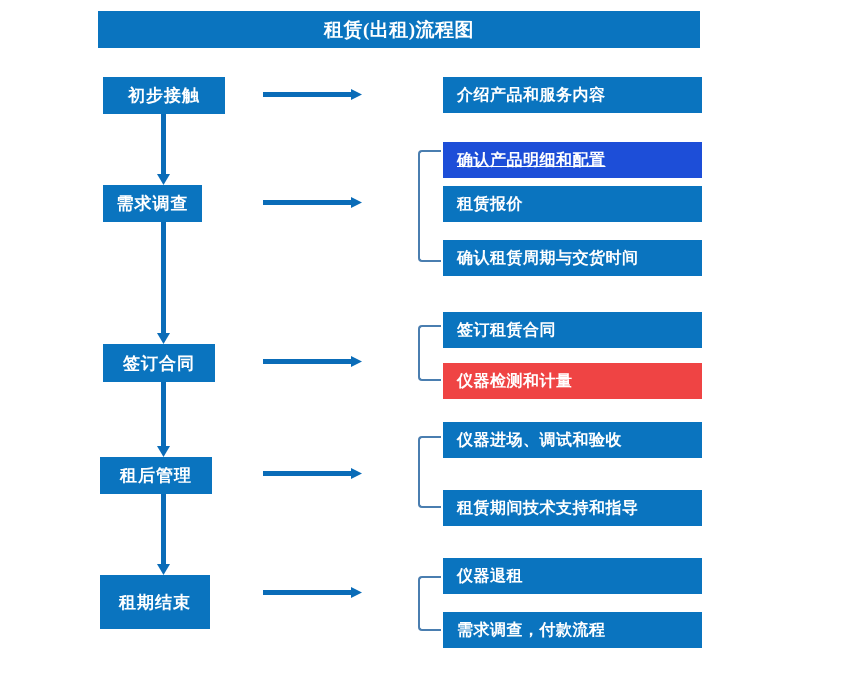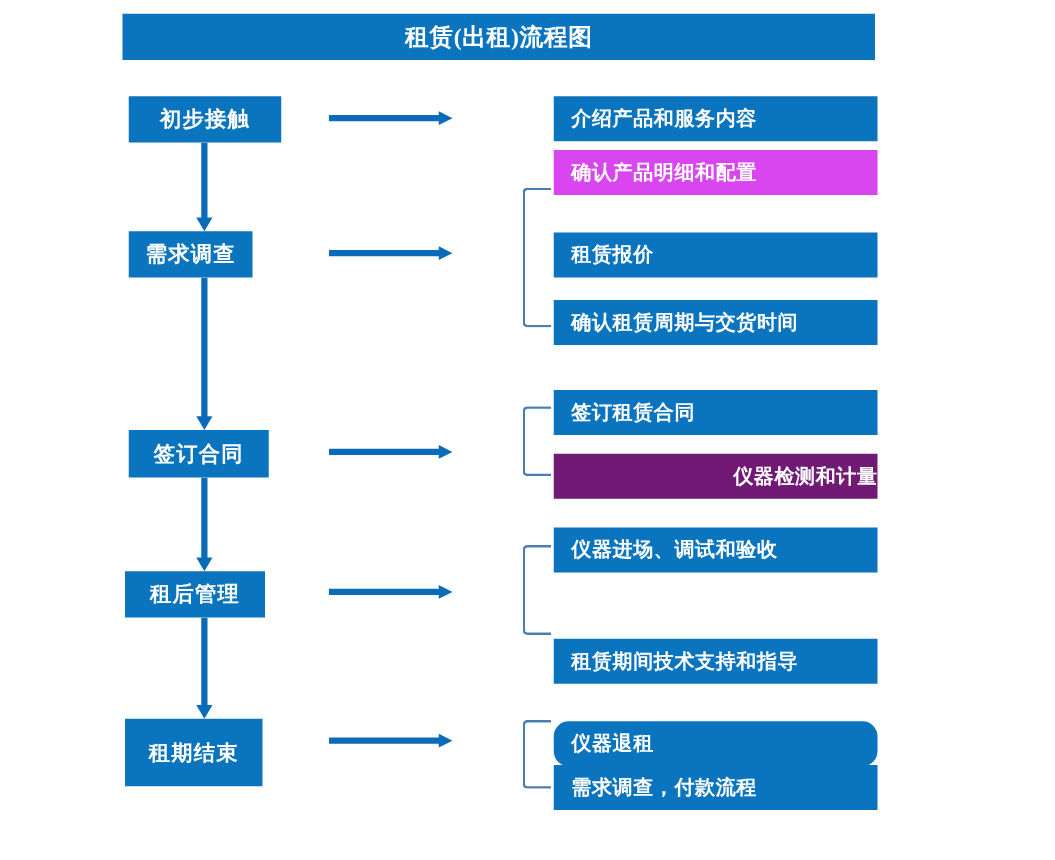--- a/index.html
+++ b/index.html
@@ -139,42 +139,42 @@
         <rect x="8" y="0" width="5" height="72" fill="#0a6cb8"></rect>
         <polygon points="4,70 17,70 10.5,81" fill="#0a6cb8"></polygon>
       </svg>
       <div class="bracket" style="top: 150px; height: 112px; border-left-color: rgb(74, 126, 176); border-top-color: rgb(74, 126, 176); border-bottom-color: rgb(74, 126, 176);"></div>
       <div class="bracket" style="top: 325px; height: 56px; border-left-color: rgb(74, 126, 176); border-top-color: rgb(74, 126, 176); border-bottom-color: rgb(74, 126, 176);"></div>
       <div class="bracket" style="top: 436px; height: 72px; border-left-color: rgb(74, 126, 176); border-top-color: rgb(74, 126, 176); border-bottom-color: rgb(74, 126, 176);"></div>
       <div class="bracket" style="top: 576px; height: 55px; border-left-color: rgb(74, 126, 176); border-top-color: rgb(74, 126, 176); border-bottom-color: rgb(74, 126, 176);"></div>
       <div class="detail-box" style="top: 77px; background: rgb(10, 116, 191); color: rgb(255, 255, 255);">
         <span>介绍产品和服务内容</span>
       </div>
-      <div class="detail-box" style="top: 120px; background: #d946ef; color: rgb(255, 255, 255);">
+      <div class="detail-box" style="top: 142px; background: #1d4ed8; color: rgb(255, 255, 255); text-decoration: underline;">
         <span>确认产品明细和配置</span>
       </div>
       <div class="detail-box" style="top: 186px; background: rgb(10, 116, 191); color: rgb(255, 255, 255);">
         <span>租赁报价</span>
       </div>
       <div class="detail-box" style="top: 240px; background: rgb(10, 116, 191); color: rgb(255, 255, 255);">
         <span>确认租赁周期与交货时间</span>
       </div>
       <div class="detail-box" style="top: 312px; background: rgb(10, 116, 191); color: rgb(255, 255, 255);">
         <span>签订租赁合同</span>
       </div>
-      <div class="detail-box" style="top: 363px; background: #701a75; color: rgb(255, 255, 255); justify-content: flex-end;">
+      <div class="detail-box" style="top: 363px; background: #ef4444; color: rgb(255, 255, 255);">
         <span>仪器检测和计量</span>
       </div>
       <div class="detail-box" style="top: 422px; background: rgb(10, 116, 191); color: rgb(255, 255, 255); align-items: center;">
         <span>仪器进场、调试和验收</span>
       </div>
-      <div class="detail-box" style="top: 490px; background: rgb(10, 116, 191); color: rgb(255, 255, 255); margin-top: 21px;">
+      <div class="detail-box" style="top: 490px; background: rgb(10, 116, 191); color: rgb(255, 255, 255);">
         <span>租赁期间技术支持和指导</span>
       </div>
-      <div class="detail-box" style="top: 577px; background: rgb(10, 116, 191); color: rgb(255, 255, 255); border-radius: 12px;">
+      <div class="detail-box" style="top: 558px; background: rgb(10, 116, 191); color: rgb(255, 255, 255);">
         <span>仪器退租</span>
       </div>
       <div class="detail-box" style="top: 612px; background: rgb(10, 116, 191); color: rgb(255, 255, 255);">
         <span>需求调查，付款流程</span>
       </div>
     </div>
 
 </div>
 
 </body></html>

